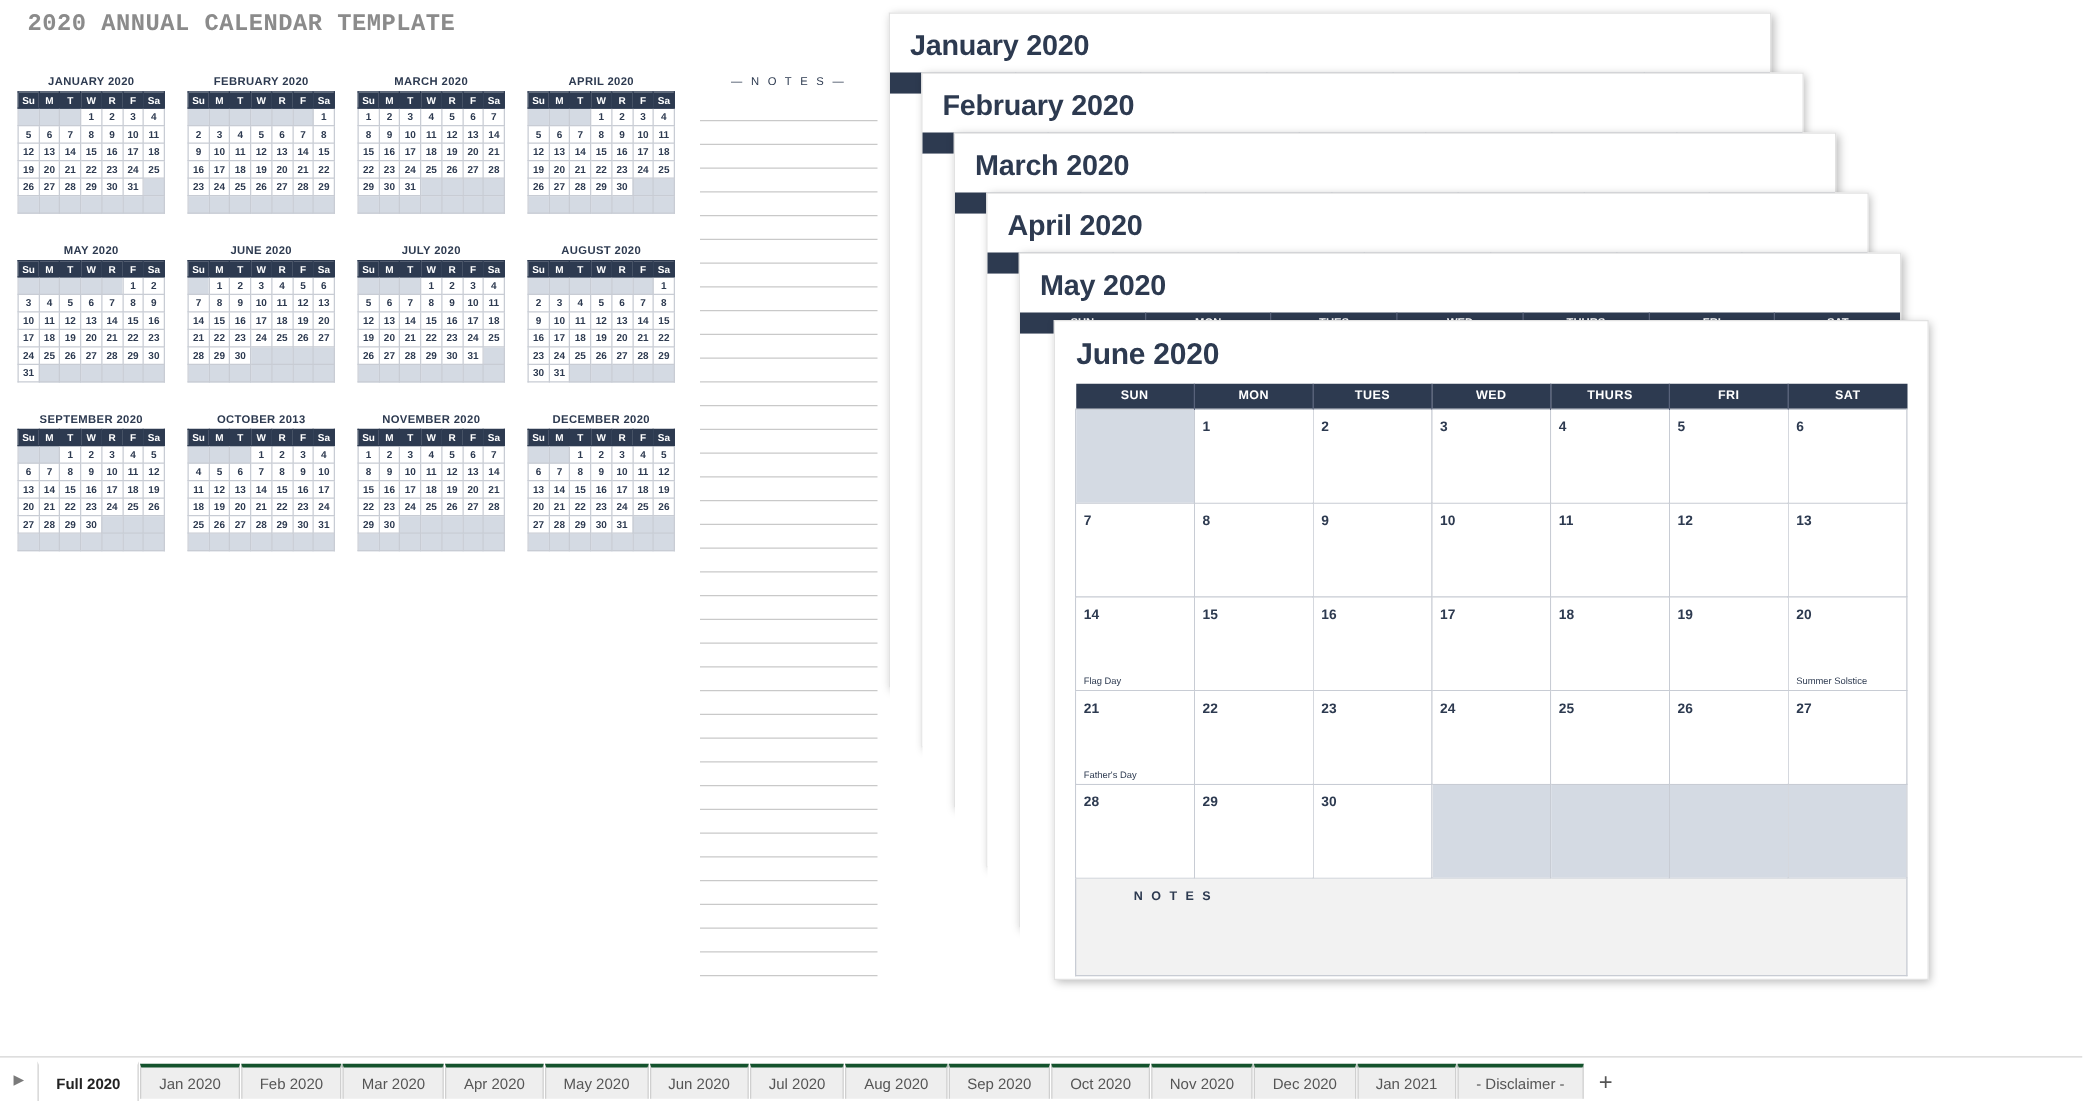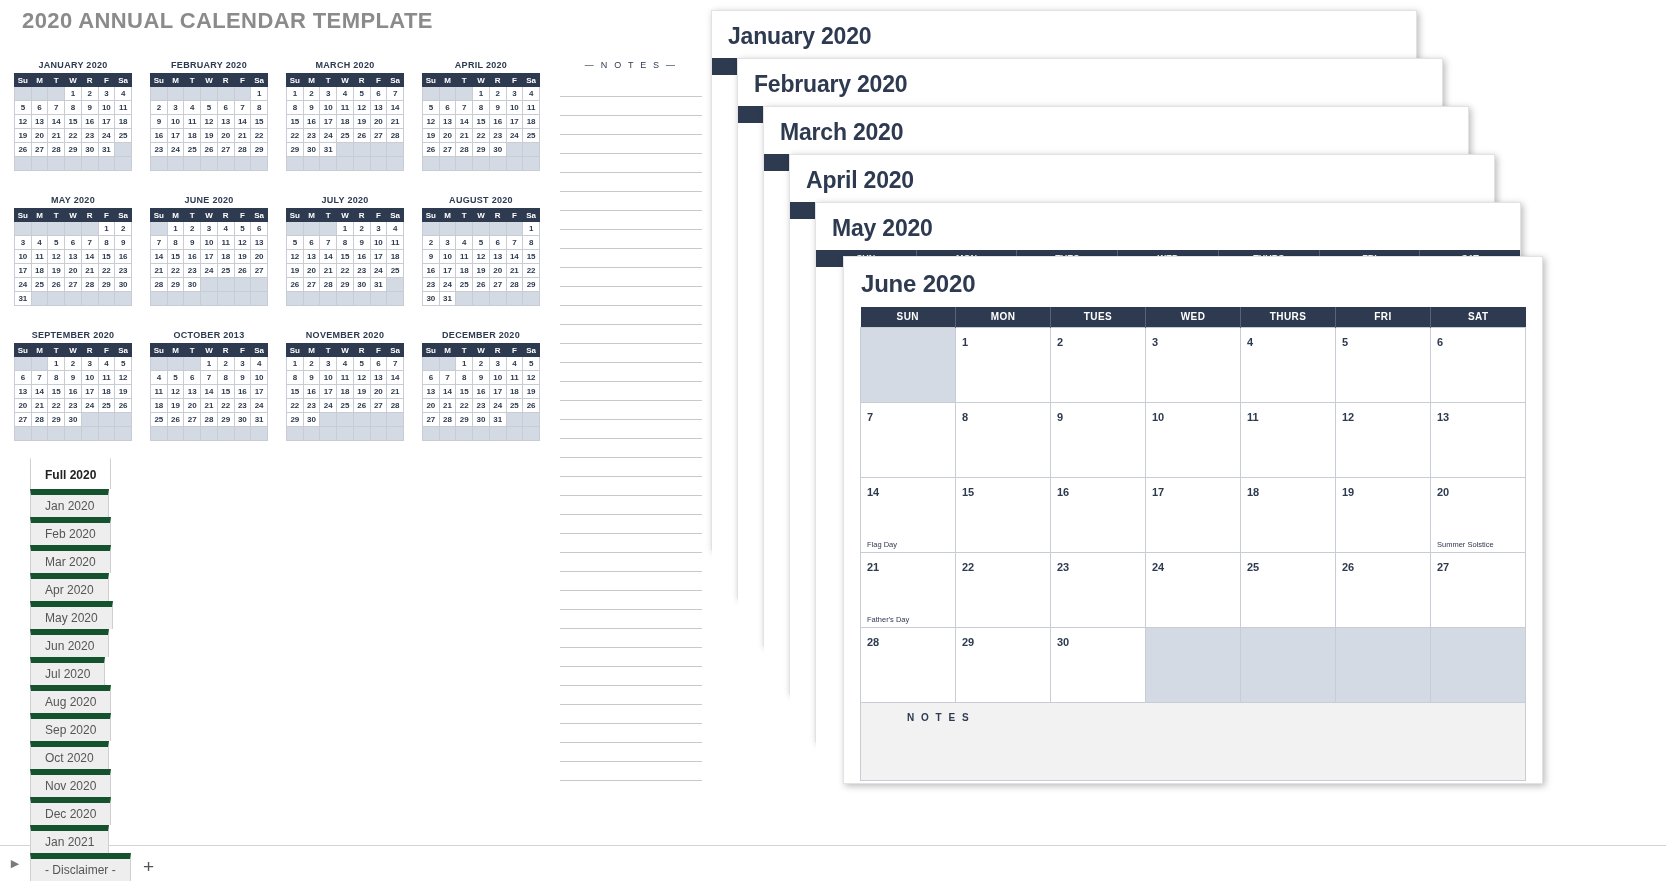--- a/index.html
+++ b/index.html
@@ -7,22 +7,23 @@
     width: 1666px; height: 881px;
     background: #ffffff;
     font-family: "Liberation Sans", sans-serif;
     overflow: hidden;
   }
   #root { position: relative; width: 1666px; height: 881px; background:#fff; }
 
   
   .page-title {
     position: absolute; left: 22px; top: 8px;
-    font-size: 22px; font-weight: 700; letter-spacing: .4px;
+    font-size: 19px; font-weight: 700; letter-spacing: .4px;
     color: #8b8b8b;
+    font-family: Liberation Mono, monospace;
   }
 
   
   .mini-area { position: absolute; left: 14px; top: 60px; width: 530px; }
   .mini-row { display: flex; gap: 0px; margin-bottom: 24px; }
   .mini-cal { width: 118px; margin-right: 18px; }
   .mini-cal:last-child { margin-right: 0; }
   .mini-title {
     text-align: center; font-size: 9px; font-weight: 700;
     color: #2d3a50; letter-spacing: .3px; margin-bottom: 3px;
@@ -109,21 +110,21 @@
     display: flex; align-items: flex-end;
   }
   .tab-nav {
     width: 30px; height: 36px; display: flex; align-items: center;
     justify-content: center; color: #7a7a7a; font-size: 11px;
   }
   .tab {
     height: 28px; padding: 0 14px; display: flex; align-items: center;
     justify-content: center; font-size: 12px; color: #555555;
     background: #eeeeee; border: 1px solid #cfcfcf; border-bottom: none;
-    border-top: 6px solid #14532d; white-space: nowrap;
+    border-top: 3px solid #14532d; white-space: nowrap;
     margin-right: 1px;
   }
   .tab.active {
     background: #ffffff; color: #222222; font-weight: 700;
     border-top: 3px solid #ffffff; height: 32px;
     border-left: 1px solid #cfcfcf; border-right: 1px solid #cfcfcf;
   }
   .tab-add {
     width: 34px; height: 28px; display: flex; align-items: center;
     justify-content: center; font-size: 19px; color: #555; background:#fff;
@@ -1156,21 +1157,21 @@
           </tr>
         </tbody>
       </table>
     <div class="notes-block">
       <div class="lbl">N O T E S</div>
     </div>
   </div>
 
   <div class="tabbar">
     <div class="tab-nav">▶</div>
-    <div id="tabs-host" style="display:flex;align-items:flex-start;flex-direction:column;">
+    <div id="tabs-host" style="display:flex;align-items:center;">
         <div class="tab active">Full 2020</div>
         <div class="tab">Jan 2020</div>
         <div class="tab">Feb 2020</div>
         <div class="tab">Mar 2020</div>
         <div class="tab">Apr 2020</div>
         <div class="tab">May 2020</div>
         <div class="tab">Jun 2020</div>
         <div class="tab">Jul 2020</div>
         <div class="tab">Aug 2020</div>
         <div class="tab">Sep 2020</div>

